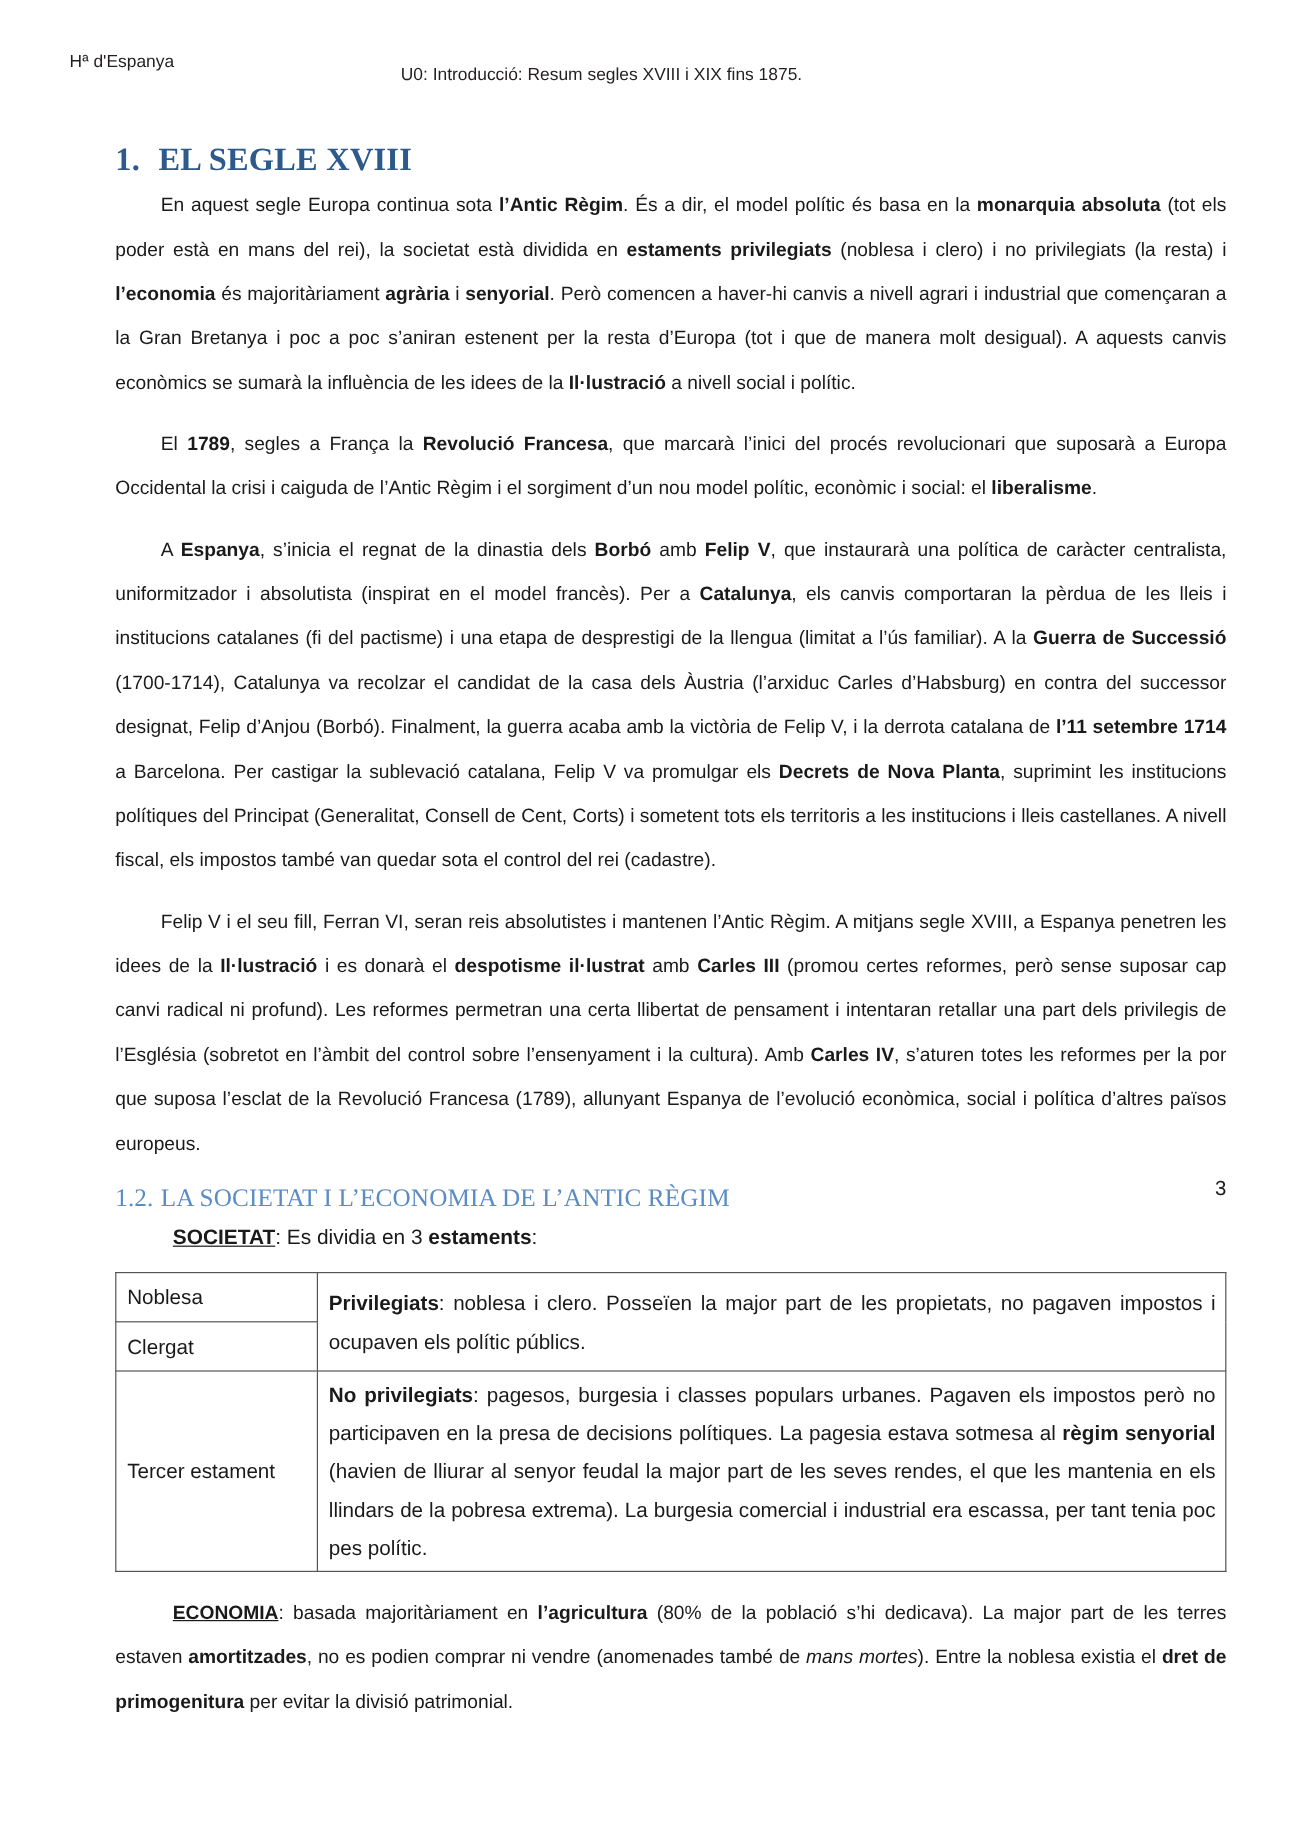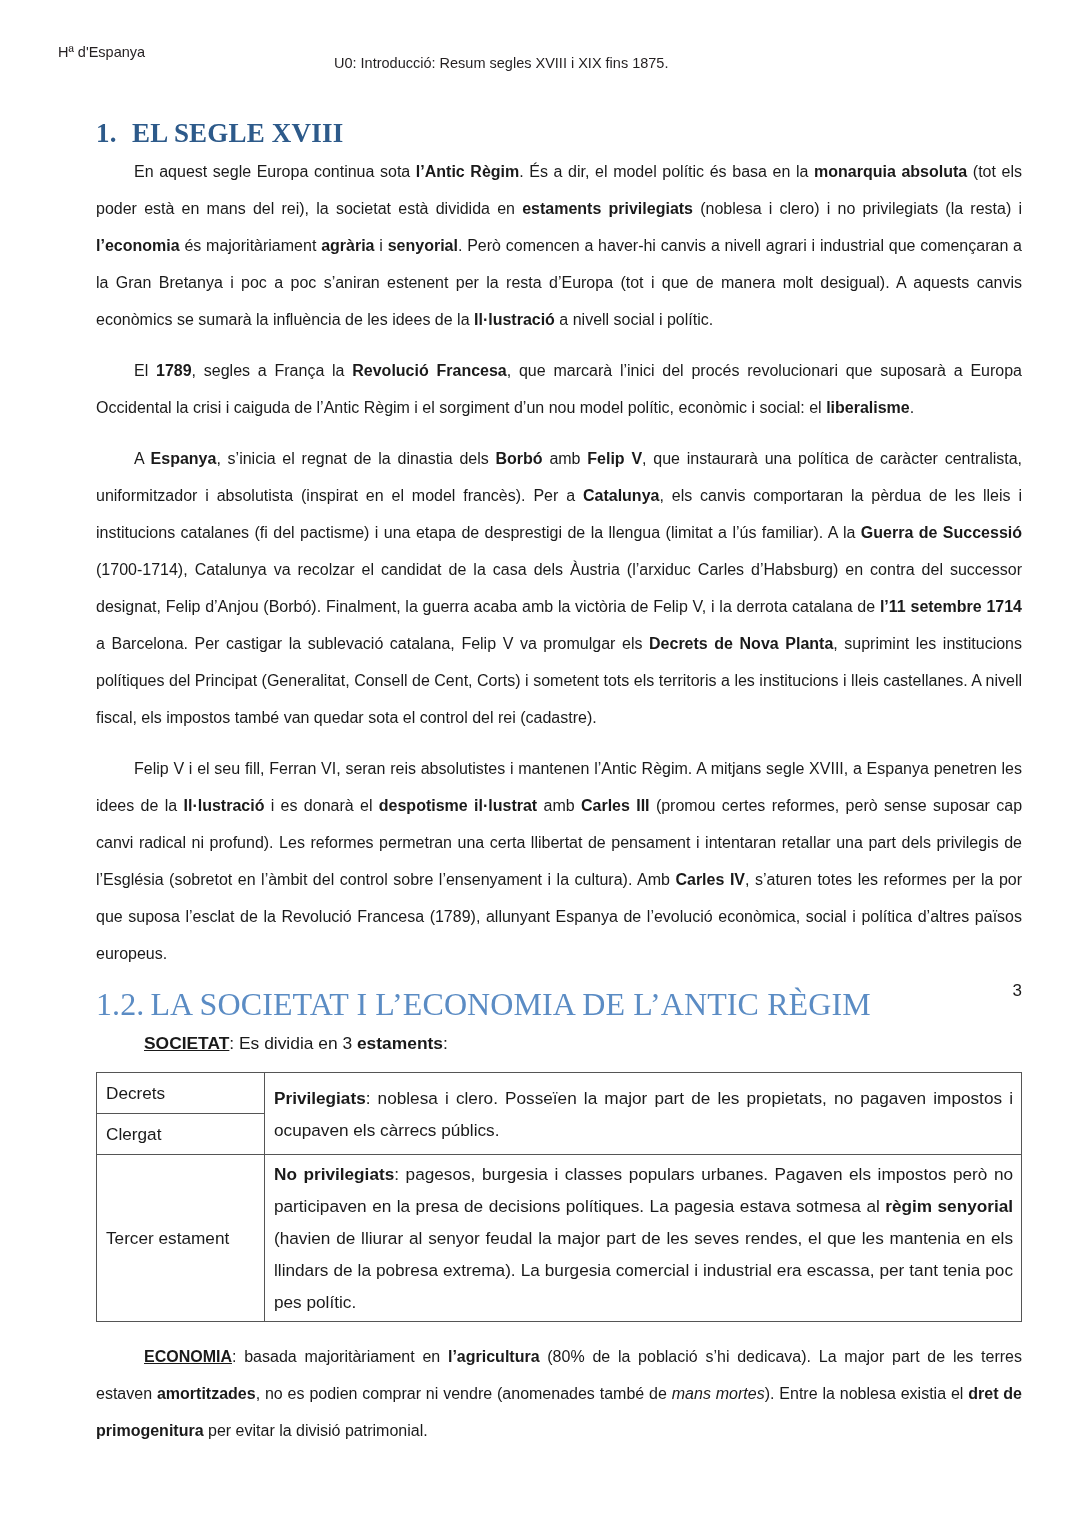--- a/index.html
+++ b/index.html
@@ -70,21 +70,21 @@
     align-items: baseline;
   }
   h1.sec-title .num {
     display: inline-block;
     width: 36px;
     flex: 0 0 36px;
   }
 
   h2.subsec-title {
     font-family: "Liberation Serif", serif;
-    font-size: 32px;
+    font-size: 21px;
     font-weight: normal;
     color: #5b8cc4;
     margin: 14px 0 2px 0;
     padding: 0;
     letter-spacing: 0.1px;
   }
   h2.subsec-title .num {
     margin-right: 6px;
   }
 
@@ -191,22 +191,22 @@
 
     <h2 class="subsec-title">
       <span class="num">1.2.</span><span>LA SOCIETAT I L’ECONOMIA DE L’ANTIC RÈGIM</span>
     </h2>
 
     <p class="noindent"><span class="u">SOCIETAT</span><span>: Es dividia en 3 </span><b>estaments</b><span>:</span></p>
 
     <table class="estaments">
       <tbody>
         <tr>
-          <td class="col-left r1">Decrets</td>
-          <td class="col-right" rowspan="2"><b>Privilegiats</b><span>: noblesa i clero. Posseïen la major part de les propietats, no pagaven impostos i ocupaven els càrrecs públics.</span></td>
+          <td class="col-left r1">Noblesa</td>
+          <td class="col-right" rowspan="2"><b>Privilegiats</b><span>: noblesa i clero. Posseïen la major part de les propietats, no pagaven impostos i ocupaven els polític públics.</span></td>
         </tr>
         <tr>
           <td class="col-left r2">Clergat</td>
         </tr>
         <tr>
           <td class="col-left r3">Tercer estament</td>
           <td class="col-right"><b>No privilegiats</b><span>: pagesos, burgesia i classes populars urbanes. Pagaven els impostos però no participaven en la presa de decisions polítiques. La pagesia estava sotmesa al </span><b>règim senyorial</b><span> (havien de lliurar al senyor feudal la major part de les seves rendes, el que les mantenia en els llindars de la pobresa extrema). La burgesia comercial i industrial era escassa, per tant tenia poc pes polític.</span></td>
         </tr>
       </tbody>
     </table>

